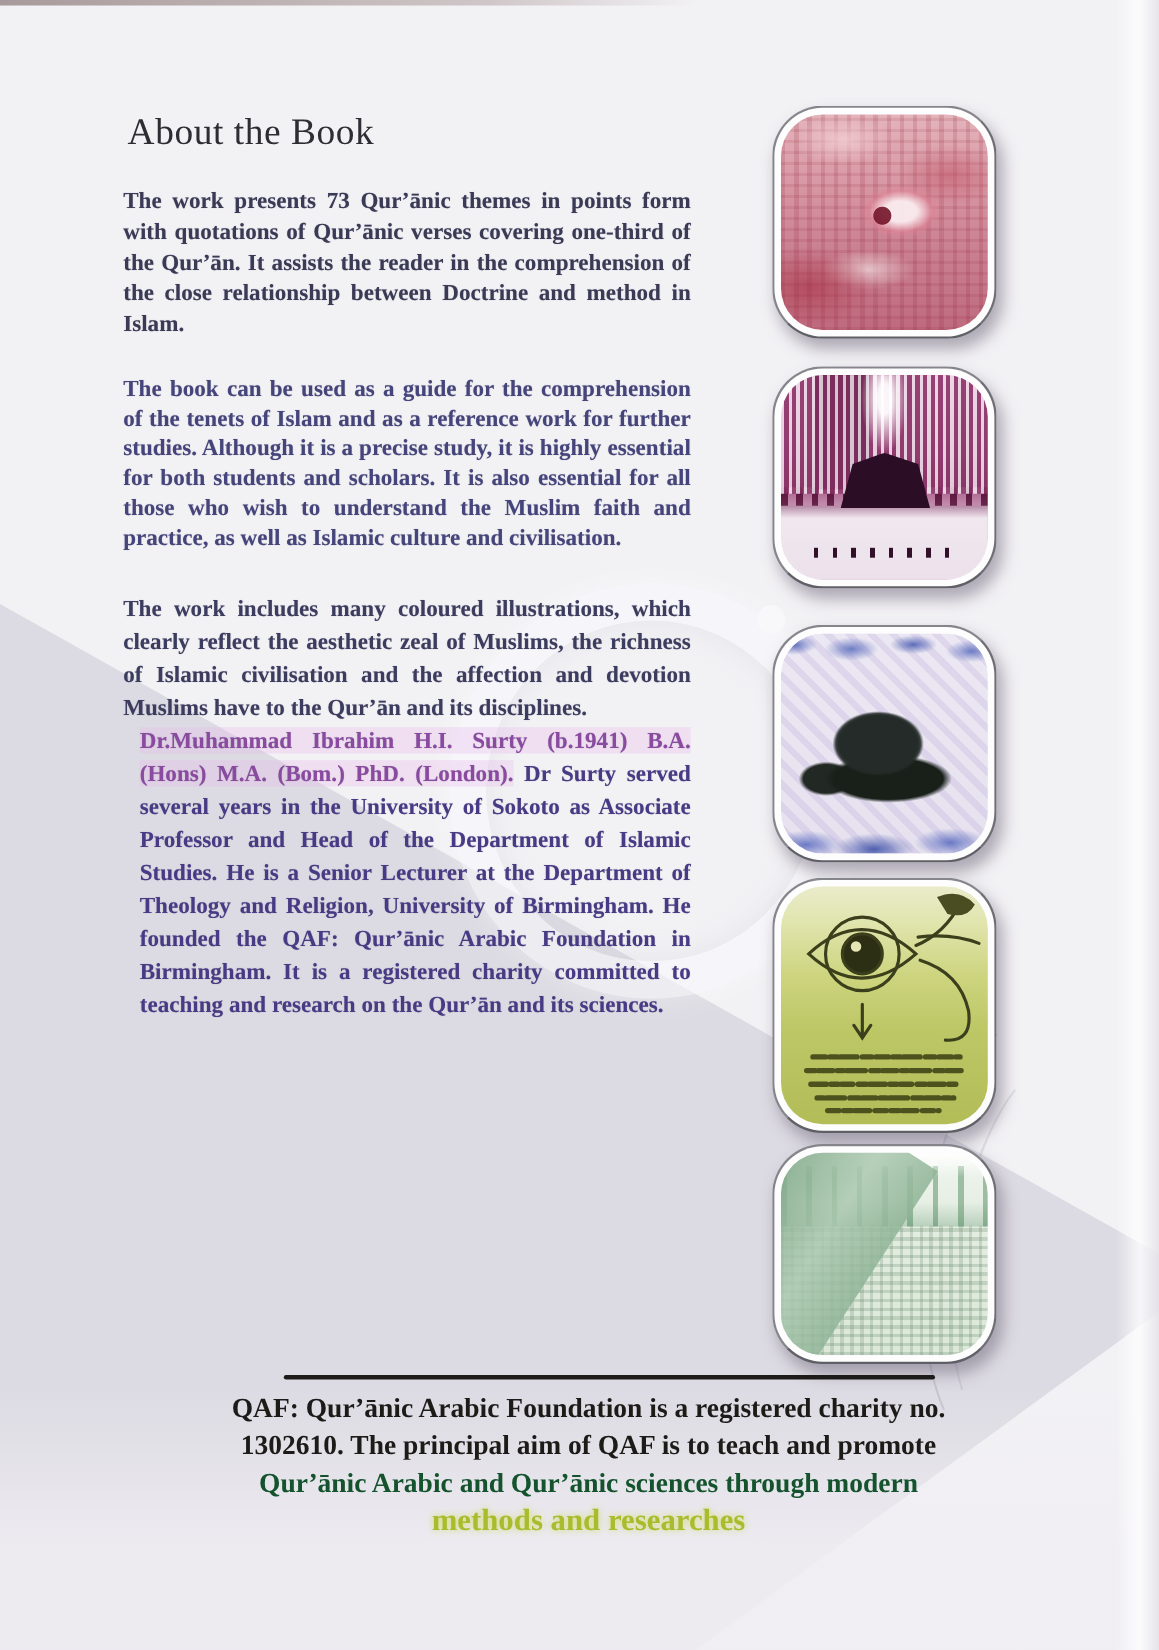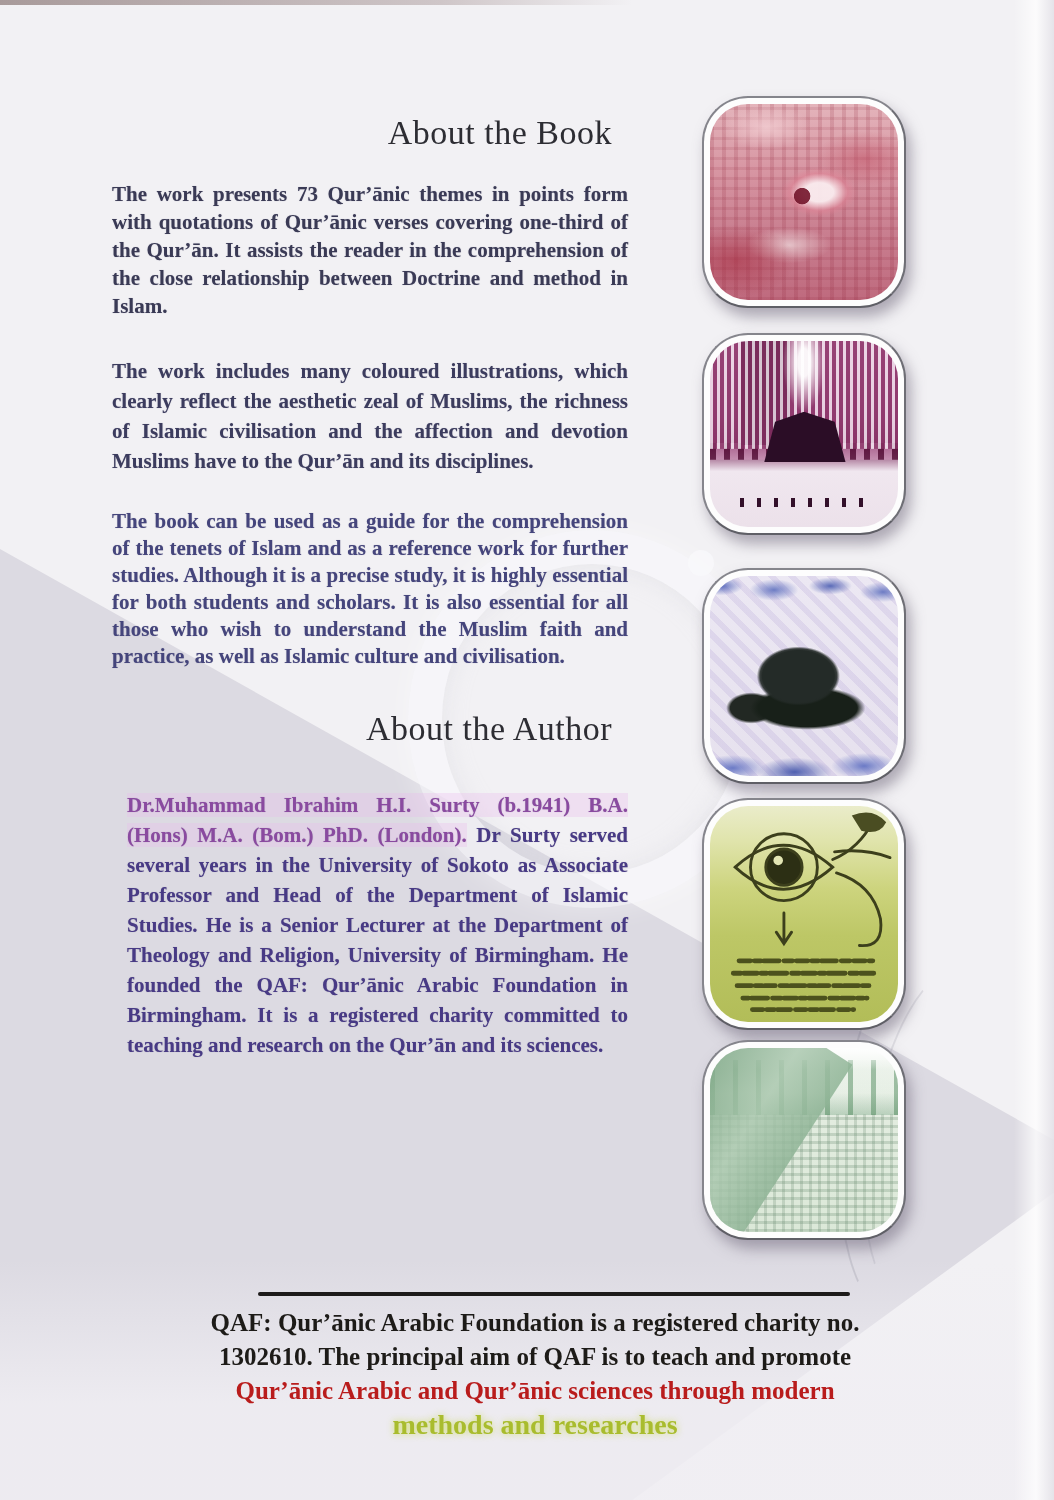--- a/index.html
+++ b/index.html
@@ -32,21 +32,21 @@
   .watermark::after{content:"";position:absolute;right:-52px;bottom:-78px;width:130px;height:170px;
     border:16px solid transparent;border-right-color:rgba(249,249,252,.6);
     border-radius:50%;transform:rotate(38deg);}
   .arc{position:absolute;border:2px solid rgba(150,150,162,.28);border-radius:50%;background:transparent;}
   .arc1{right:28px;bottom:170px;width:180px;height:420px;border-color:transparent transparent transparent rgba(150,150,162,.30);transform:rotate(8deg);}
   .arc2{right:60px;bottom:200px;width:120px;height:330px;border-color:transparent transparent transparent rgba(150,150,162,.22);transform:rotate(10deg);}
 
   
   .text-col{position:absolute;left:112px;top:0;width:516px;z-index:3;}
   .heading{
-    margin:16px;text-align:right;font-weight:400;
+    margin:4px;text-align:left;font-weight:400;
     font-size:34px;color:#2d2d33;letter-spacing:.5px;
   }
   .h-book{padding-top:98px;margin-bottom:28px;}
   .h-author{margin-top:40px;margin-bottom:42px;}
   .para{
     margin:0;text-align:justify;font-weight:bold;
     font-size:21px;line-height:28px;
     text-shadow:0 0 1px rgba(60,60,95,.35);
   }
   .p1{color:#3a3a55;}
@@ -136,45 +136,44 @@
       linear-gradient(180deg,#f2f6f1 0%,#e2ecdf 40%,#dbe8d8 100%);
     background-size:100% 100%, 100% 30%, 100% 12%, 100% 64%, 100% 64%, 100% 100%;
     background-position:0 0, 0 12px, 0 28%, 0 100%, 0 100%, 0 0;
     background-repeat:no-repeat;
   }
   .img5::after{content:"";position:absolute;left:-36px;bottom:-30px;width:120px;height:250px;
     background:linear-gradient(90deg,#7fa887,#abc8af 55%,#8fb496);
     transform:rotate(33deg);opacity:.85;}
 
   
-  .footer{position:absolute;left:140px;top:1292px;width:790px;z-index:3;text-align:center;}
+  .footer{position:absolute;left:140px;top:1250px;width:790px;z-index:3;text-align:center;}
   .rule{height:4px;width:592px;margin:0 0 10px 118px;background:#1d1b1a;border-radius:2px;}
   .f-line{margin:0;font-weight:bold;font-size:25px;line-height:34px;color:#1d1b18;}
-  .f-green-dark{color:#b91c1c;text-align:center;}
+  .f-green-dark{color:#14532d;text-align:center;}
   .f-green-light{color:#a9bc2e;font-size:28px;text-shadow:0 0 7px rgba(198,216,70,.75);}
 </style>
 </head>
 <body>
 
 <div class="page">
 
   <div class="shade-band"></div>
   <div class="shade-footerlight"></div>
   <div class="edge-top"></div>
   <div class="edge-right"></div>
   <div class="watermark"></div>
   <div class="arc arc1"></div>
   <div class="arc arc2"></div>
 
   <main class="text-col">
     <h1 class="heading h-book">About the Book</h1>
     <p class="para p1">The work presents 73 Qur’ānic themes in points form with quotations of Qur’ānic verses covering one-third of the Qur’ān.  It assists the reader in the comprehension of the close relationship between Doctrine and method in Islam.</p>
+    <p class="para p3">The book can be used as a guide for the comprehension of the tenets of Islam and as a reference work for further studies.  Although it is a precise study, it is highly essential for both students and scholars.  It is also essential for all those who wish to understand the Muslim faith and practice, as well as Islamic culture and civilisation.</p>
     <p class="para p2">The work includes many coloured illustrations, which clearly reflect the aesthetic zeal of Muslims, the richness of Islamic civilisation and the affection and devotion Muslims have to the Qur’ān and its disciplines.</p>
-    <p class="para p3">The book can be used as a guide for the comprehension of the tenets of Islam and as a reference work for further studies.  Although it is a precise study, it is highly essential for both students and scholars.  It is also essential for all those who wish to understand the Muslim faith and practice, as well as Islamic culture and civilisation.</p>
-    <h2 class="heading h-author">About the Author</h2>
     <p class="para p-author"><span class="cred">Dr.Muhammad Ibrahim H.I. Surty (b.1941) B.A. (Hons) M.A. (Bom.) PhD. (London).</span><span> Dr Surty served several years in the University of Sokoto as Associate Professor and Head of the Department of Islamic Studies.  He is a Senior Lecturer at the Department of Theology and Religion, University of Birmingham.  He founded the QAF: Qur’ānic Arabic Foundation in Birmingham.  It is a registered charity committed to teaching and research on the Qur’ān and its sciences.</span></p>
   </main>
 
   <figure class="frame t1" aria-label="Aerial view of Masjid al-Haram, red tint">
     <div class="img img1"></div>
   </figure>
 
   <figure class="frame t2" aria-label="Kaaba with surrounding towers, magenta tint">
     <div class="img img2"></div>
   </figure>

